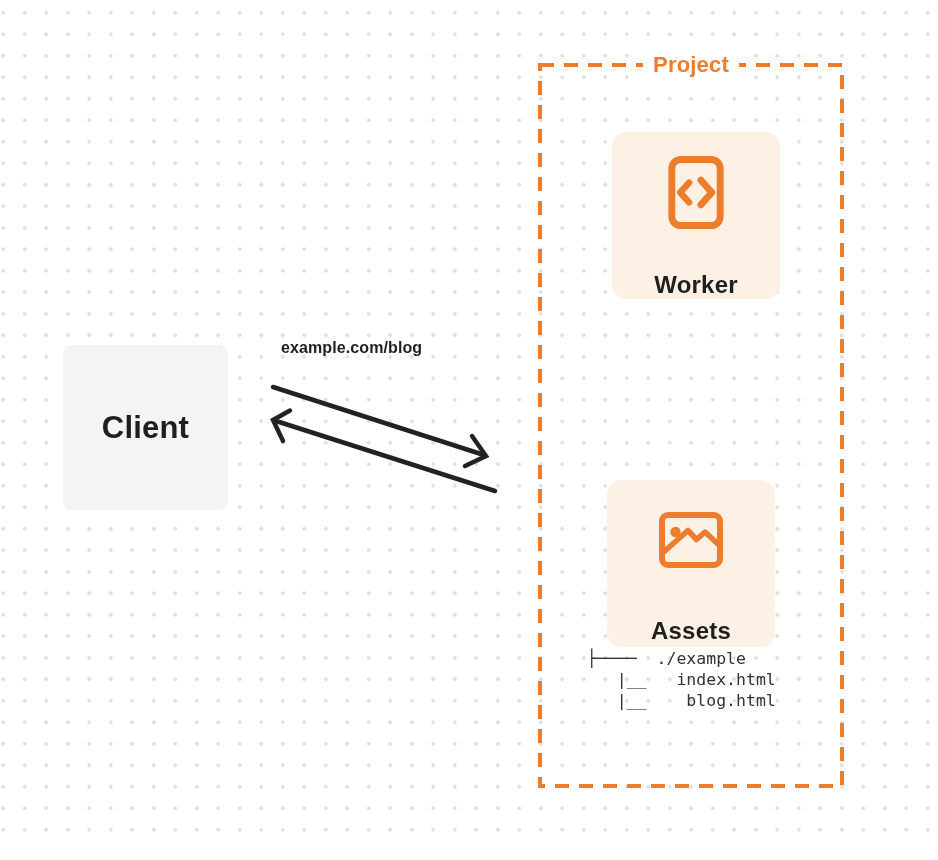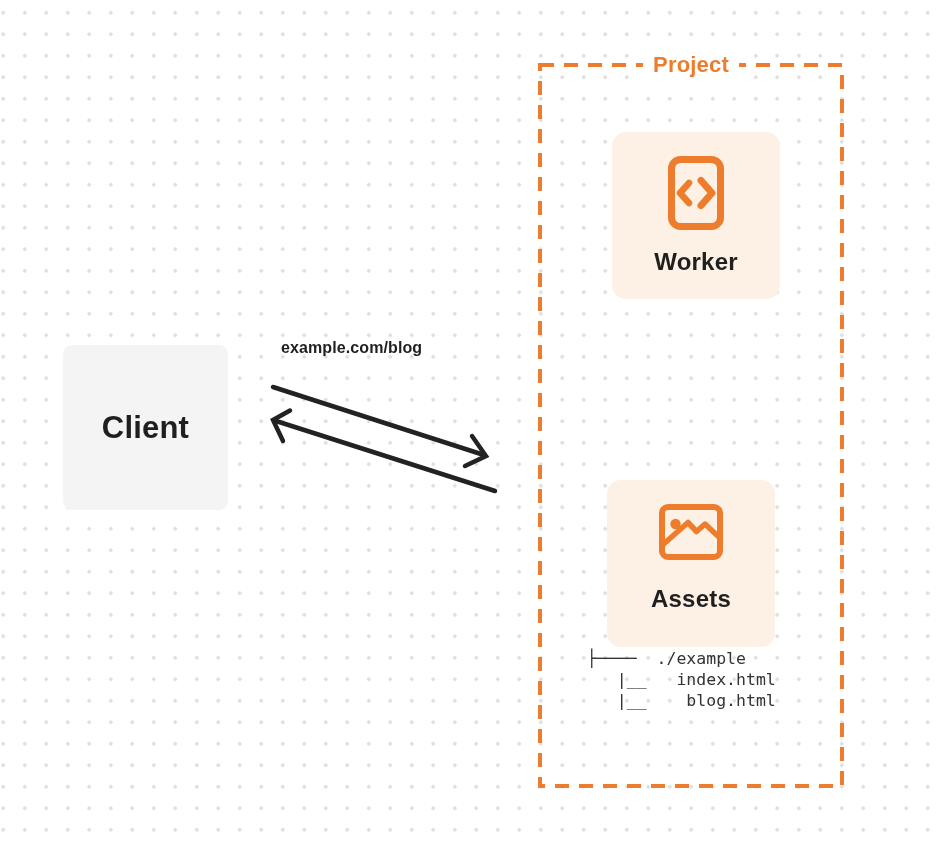--- a/index.html
+++ b/index.html
@@ -53,24 +53,24 @@
   .request-label{
     position:absolute;left:281px;top:339px;
     color:var(--ink);font-size:16px;font-weight:bold;
     white-space:nowrap;letter-spacing:.1px;
   }
   .card{
     position:absolute;
     width:168px;height:167px;
     background:var(--card-bg);
     border-radius:14px;
-    display:flex;flex-direction:column;align-items:center;
+    display:flex;flex-direction:column;align-items:center;gap:24px;
   }
   .card.worker{left:612px;top:132px;padding-top:24px;}
-  .card.assets{left:607px;top:480px;padding-top:24px;}
+  .card.assets{left:607px;top:480px;padding-top:32px;}
   .card.worker .card-icon{margin-bottom:18px;}
   .card.assets .card-icon{margin-bottom:25px;}
   .card-label{
     color:var(--ink);font-size:24px;font-weight:bold;letter-spacing:.2px;
   }
   .icon-stroke{fill:none;stroke:var(--orange);}
   .icon-fill{fill:var(--orange);}
   .file-tree{
     position:absolute;left:587px;top:648px;
     font-family:"DejaVu Sans Mono","Liberation Mono",monospace;

